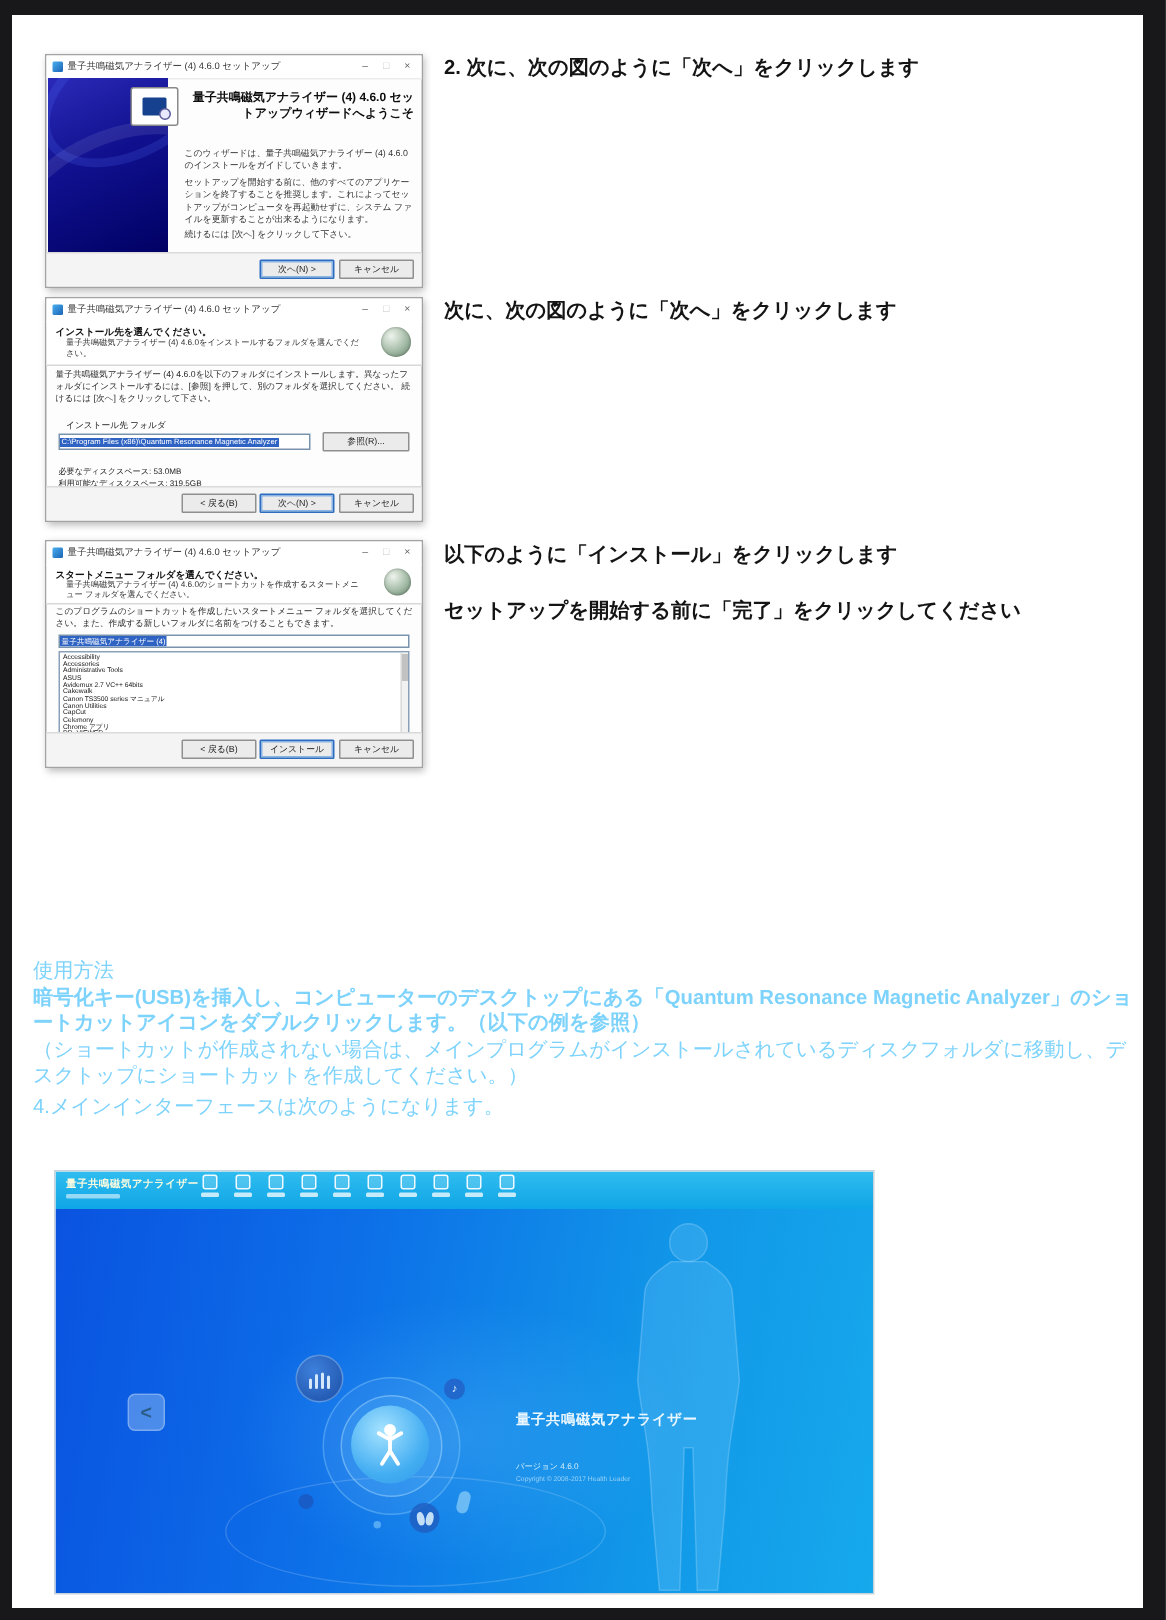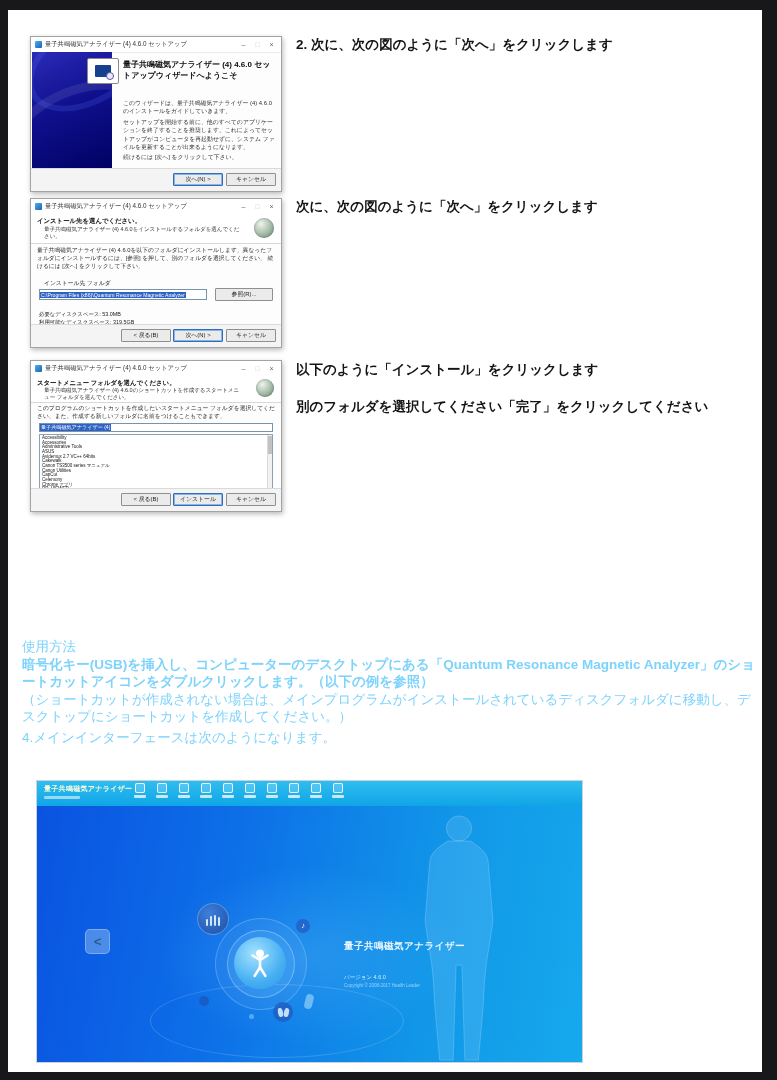--- a/index.html
+++ b/index.html
@@ -35,21 +35,21 @@
       background:linear-gradient(155deg,#2a2ab8 0%,#10108e 45%,#000063 100%);}
   .welcome-pane .sw1{position:absolute;left:-34px;top:34px;width:150px;height:95px;border:9px solid rgba(255,255,255,.09);
       border-radius:50%;transform:rotate(-24deg);}
   .welcome-pane .sw2{position:absolute;left:-10px;top:-30px;width:120px;height:70px;border:6px solid rgba(90,120,255,.18);
       border-radius:50%;transform:rotate(-30deg);}
   .setup-ico{position:absolute;left:56px;top:21px;width:30px;height:24px;background:#fff;border:1px solid #8a8a8a;
       border-radius:2px;display:flex;align-items:center;justify-content:center;z-index:3;}
   .setup-ico .mon{width:16px;height:12px;background:#16418e;border-radius:1px;position:relative;}
   .setup-ico .mon::after{content:"";position:absolute;right:-3px;bottom:-3px;width:8px;height:8px;border-radius:50%;
       background:#e9e9ff;border:1px solid #5a5a9a;box-sizing:border-box;}
-  .w-head{position:absolute;left:92px;top:23px;width:153px;font-weight:700;font-size:8px;line-height:1.35;color:#0d0d0d;}
+  .w-head{position:absolute;left:92px;top:23px;width:153px;font-weight:700;font-size:8px;line-height:1.35;color:#0d0d0d;text-align:right;}
   .w-p{position:absolute;left:92px;width:153px;font-size:5.9px;line-height:1.42;color:#333;}
 
   
   .nsis-head{position:absolute;left:0;top:15px;right:0;height:29px;background:#ffffff;border-bottom:1px solid #d8d8d8;}
   .nh-title{position:absolute;left:6px;top:3px;font-weight:700;font-size:6.4px;color:#101010;}
   .nh-sub{position:absolute;left:13px;top:12px;width:198px;font-size:5.5px;line-height:1.25;color:#333;}
   .nh-ico{position:absolute;right:7px;top:4px;width:20px;height:20px;border-radius:50%;
       background:radial-gradient(circle at 35% 30%,#eef3ec,#a3bba6 55%,#5e7c65);box-shadow:inset 0 0 2px rgba(0,0,0,.35);}
   .dlg-p{position:absolute;left:6px;width:240px;font-size:5.8px;line-height:1.35;color:#2b2b2b;}
   .grp-label{position:absolute;left:13px;font-size:5.8px;color:#222;}
@@ -116,21 +116,21 @@
 </style>
 </head>
 <body>
 
 <div class="stage">
   <div class="paper"></div>
 
   <div class="step" style="left:296px;top:36px;">2. 次に、次の図のように「次へ」をクリックします</div>
   <div class="step" style="left:296px;top:361px;">以下のように「インストール」をクリックします</div>
   <div class="step" style="left:296px;top:198px;">次に、次の図のように「次へ」をクリックします</div>
-  <div class="step" style="left:296px;top:398px;">別のフォルダを選択してください「完了」をクリックしてください</div>
+  <div class="step" style="left:296px;top:398px;">セットアップを開始する前に「完了」をクリックしてください</div>
 
   <div class="dlg" style="top:36px;height:156px;">
     <div class="dlg-tb">
       <span class="app-ico"></span>
       <span class="tb-title">量子共鳴磁気アナライザー (4) 4.6.0 セットアップ</span>
       <span class="wc">–</span>
       <span class="wc dim">□</span>
       <span class="wc">×</span>
     </div>
     <div class="welcome-pane">

